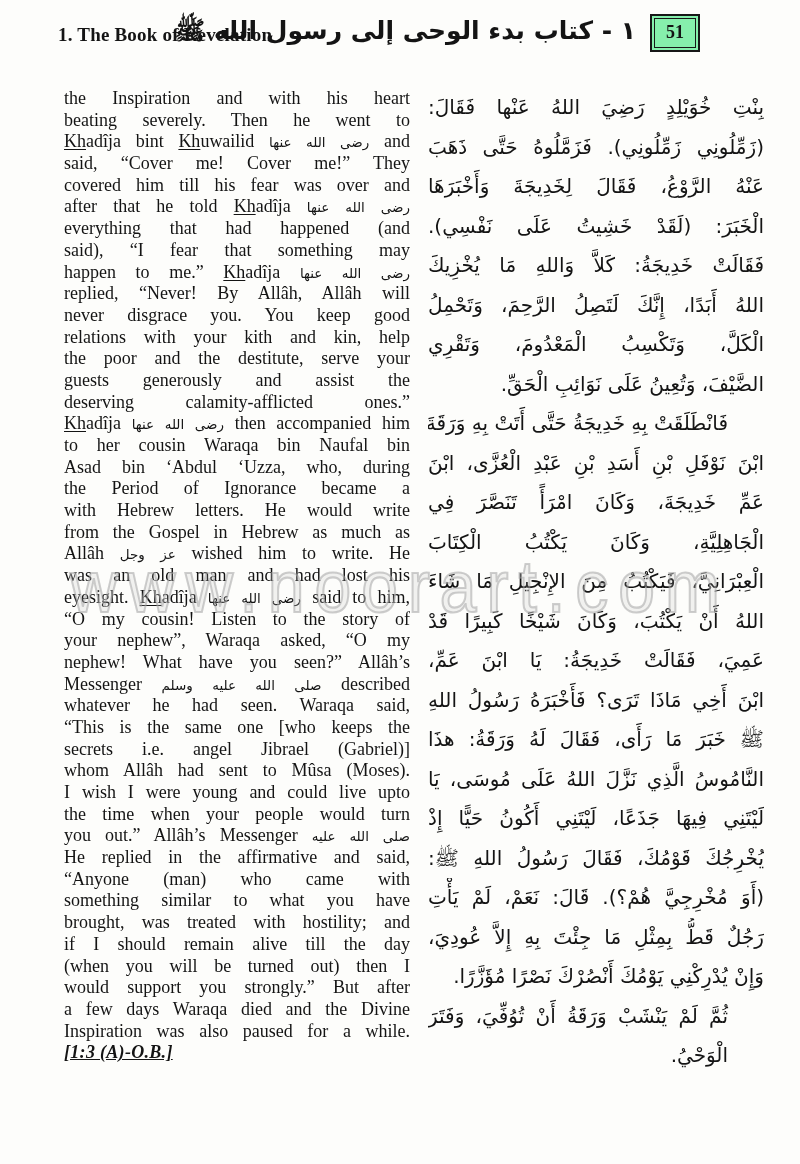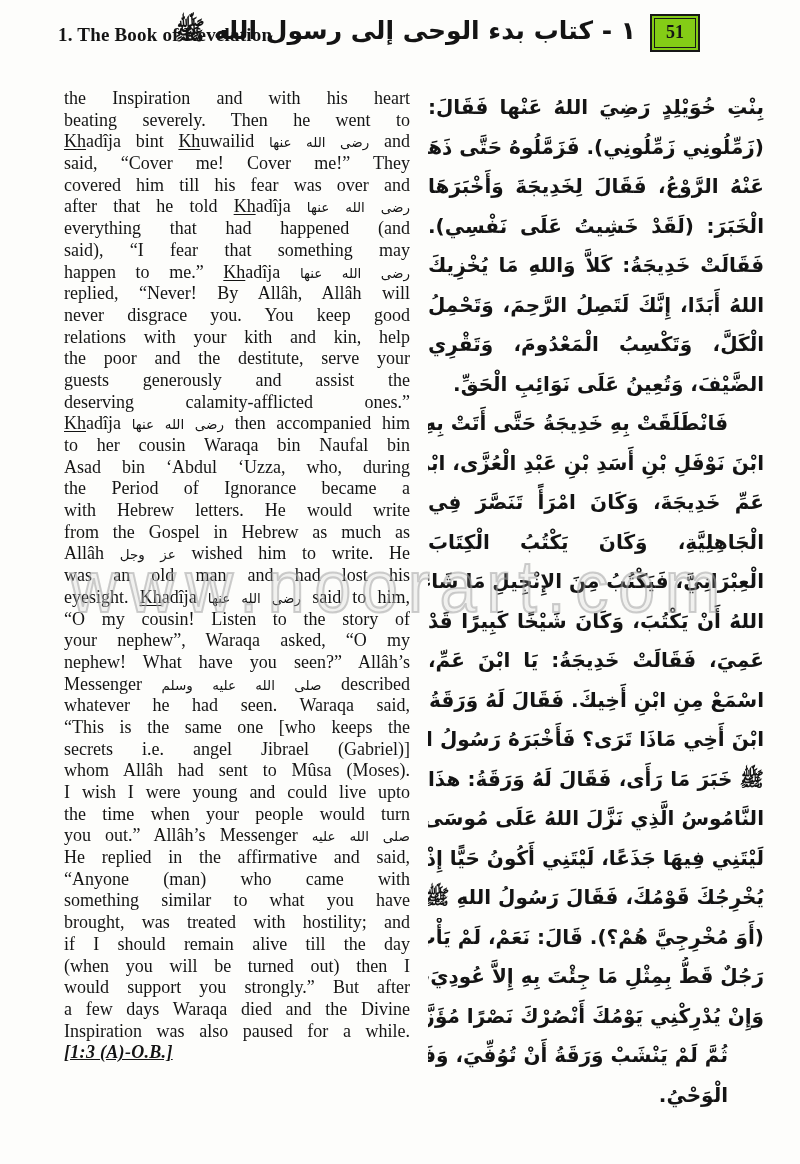--- a/index.html
+++ b/index.html
@@ -11,21 +11,21 @@
   .page-header{position:absolute;top:10px;left:0;width:740px;height:54px;}
   .title-en{
     position:absolute;left:58px;top:14px;
     font-weight:bold;font-size:19px;letter-spacing:.2px;
   }
   .header-right{
     position:absolute;right:40px;top:4px;
     display:flex;align-items:center;gap:14px;direction:rtl;
   }
   .pagenum-box{
-    border:2.5px solid #171717;padding:2px;background:#84cc16;
+    border:2.5px solid #171717;padding:2px;background:#86efac;
   }
   .pagenum-inner{
     border:1.5px solid #171717;padding:3px 11px 4px 11px;
     font-weight:bold;font-size:18px;font-family:"Liberation Serif",serif;
   }
   .title-ar{
     font-family:"DejaVu Sans",sans-serif;
     font-weight:bold;font-size:25px;direction:rtl;white-space:nowrap;
   }
   .col{position:absolute;top:88px;}
@@ -40,21 +40,21 @@
   .eline.end{text-align-last:left;}
   .eline.italic{font-style:italic;font-weight:bold;letter-spacing:.3px;text-decoration:underline;}
   .eline u{text-decoration:underline;text-underline-offset:2px;}
   .ar-inline{
     font-family:"DejaVu Sans",sans-serif;
     font-size:13.5px;letter-spacing:0;
   }
   .aline{
     direction:rtl;height:39.5px;line-height:39.5px;overflow:hidden;
     font-family:"DejaVu Sans",sans-serif;font-size:20px;
-    text-align:justify;text-align-last:justify;white-space:nowrap;font-weight:bold;
+    text-align:justify;text-align-last:justify;white-space:nowrap;
   }
   .aline.indent{padding-right:36px;}
   .aline.end{text-align-last:right;}
   .watermark{
     position:absolute;left:-10px;top:548px;width:820px;
     font-family:"Liberation Sans","DejaVu Sans",sans-serif;
     font-size:66px;font-weight:normal;letter-spacing:10px;
     white-space:nowrap;text-align:center;
     color:rgba(190,190,190,0.18);
     -webkit-text-stroke:2px rgba(165,165,165,0.55);
@@ -132,21 +132,20 @@
     <div class="aline">اللهُ أَبَدًا، إِنَّكَ لَتَصِلُ الرَّحِمَ، وَتَحْمِلُ</div>
     <div class="aline">الْكَلَّ، وَتَكْسِبُ الْمَعْدُومَ، وَتَقْرِي</div>
     <div class="aline end">الضَّيْفَ، وَتُعِينُ عَلَى نَوَائِبِ الْحَقِّ.</div>
     <div class="aline indent">فَانْطَلَقَتْ بِهِ خَدِيجَةُ حَتَّى أَتَتْ بِهِ وَرَقَةَ</div>
     <div class="aline">ابْنَ نَوْفَلِ بْنِ أَسَدِ بْنِ عَبْدِ الْعُزَّى، ابْنَ</div>
     <div class="aline">عَمِّ خَدِيجَةَ، وَكَانَ امْرَأً تَنَصَّرَ فِي</div>
     <div class="aline">الْجَاهِلِيَّةِ، وَكَانَ يَكْتُبُ الْكِتَابَ</div>
     <div class="aline">الْعِبْرَانِيَّ، فَيَكْتُبُ مِنَ الإِنْجِيلِ مَا شَاءَ</div>
     <div class="aline">اللهُ أَنْ يَكْتُبَ، وَكَانَ شَيْخًا كَبِيرًا قَدْ</div>
     <div class="aline">عَمِيَ، فَقَالَتْ خَدِيجَةُ: يَا ابْنَ عَمِّ،</div>
-    <div class="aline">اسْمَعْ مِنِ ابْنِ أَخِيكَ. فَقَالَ لَهُ وَرَقَةُ: يَا</div>
     <div class="aline">ابْنَ أَخِي مَاذَا تَرَى؟ فَأَخْبَرَهُ رَسُولُ اللهِ</div>
     <div class="aline">ﷺ خَبَرَ مَا رَأَى، فَقَالَ لَهُ وَرَقَةُ: هذَا</div>
     <div class="aline">النَّامُوسُ الَّذِي نَزَّلَ اللهُ عَلَى مُوسَى، يَا</div>
     <div class="aline">لَيْتَنِي فِيهَا جَذَعًا، لَيْتَنِي أَكُونُ حَيًّا إِذْ</div>
     <div class="aline">يُخْرِجُكَ قَوْمُكَ، فَقَالَ رَسُولُ اللهِ ﷺ:</div>
     <div class="aline">(أَوَ مُخْرِجِيَّ هُمْ؟). قَالَ: نَعَمْ، لَمْ يَأْتِ</div>
     <div class="aline">رَجُلٌ قَطُّ بِمِثْلِ مَا جِئْتَ بِهِ إِلاَّ عُودِيَ،</div>
     <div class="aline end">وَإِنْ يُدْرِكْنِي يَوْمُكَ أَنْصُرْكَ نَصْرًا مُؤَزَّرًا.</div>
     <div class="aline indent">ثُمَّ لَمْ يَنْشَبْ وَرَقَةُ أَنْ تُوُفِّيَ، وَفَتَرَ</div>
     <div class="aline indent end">الْوَحْيُ.</div>

